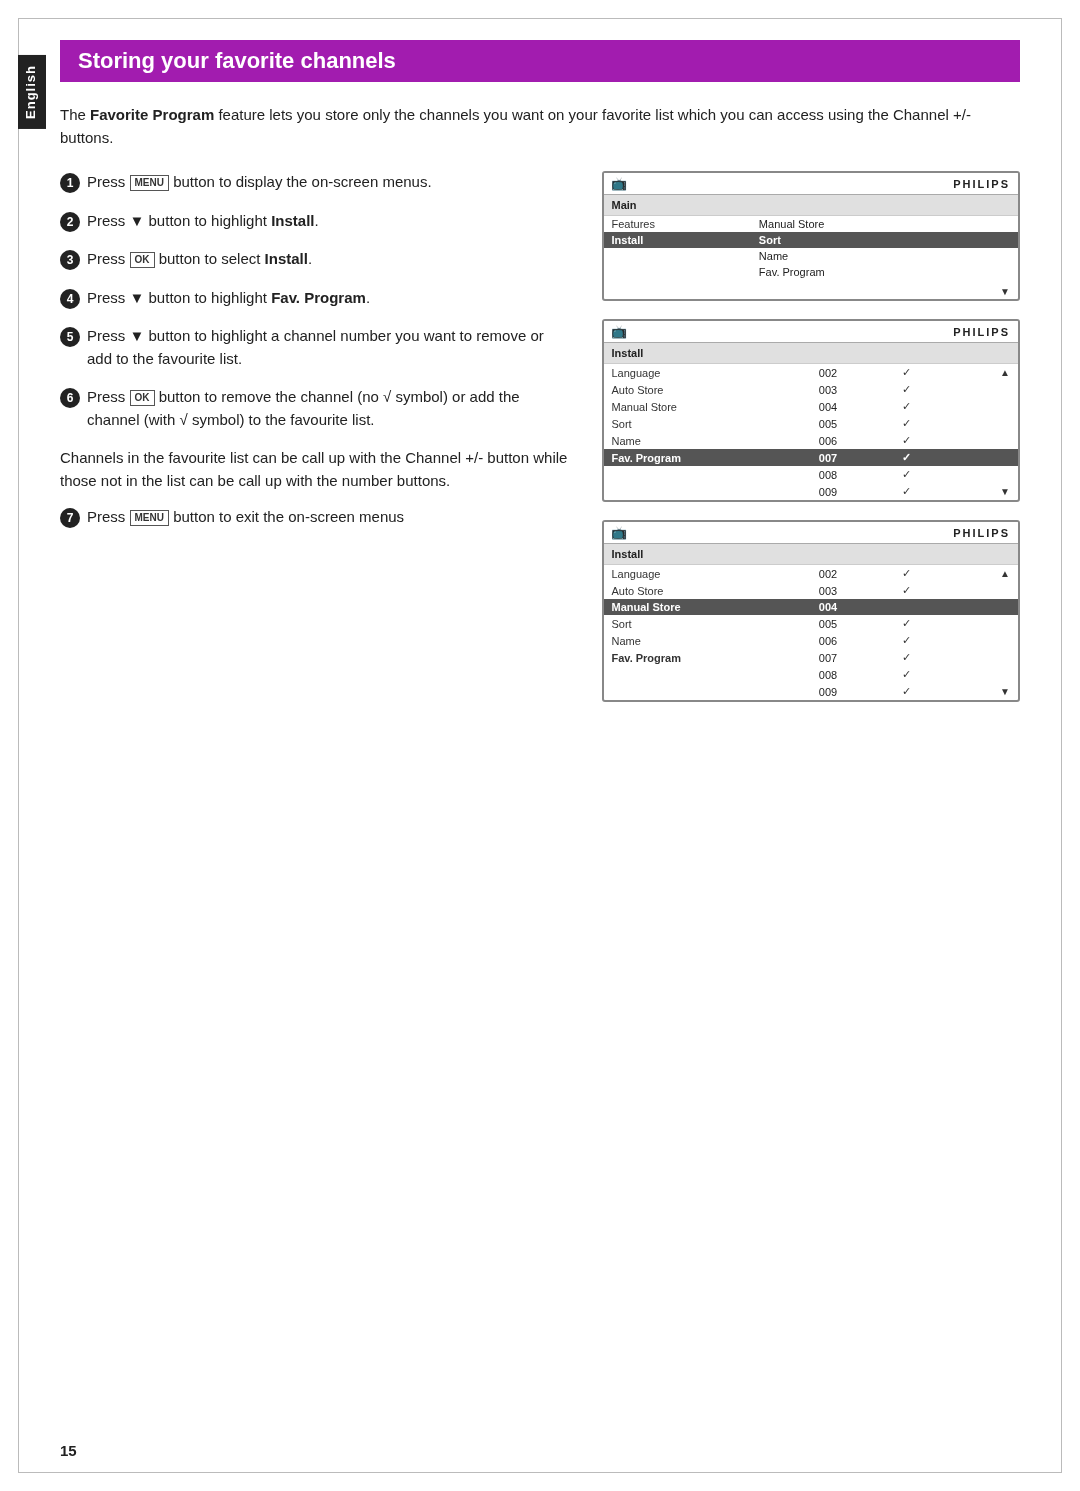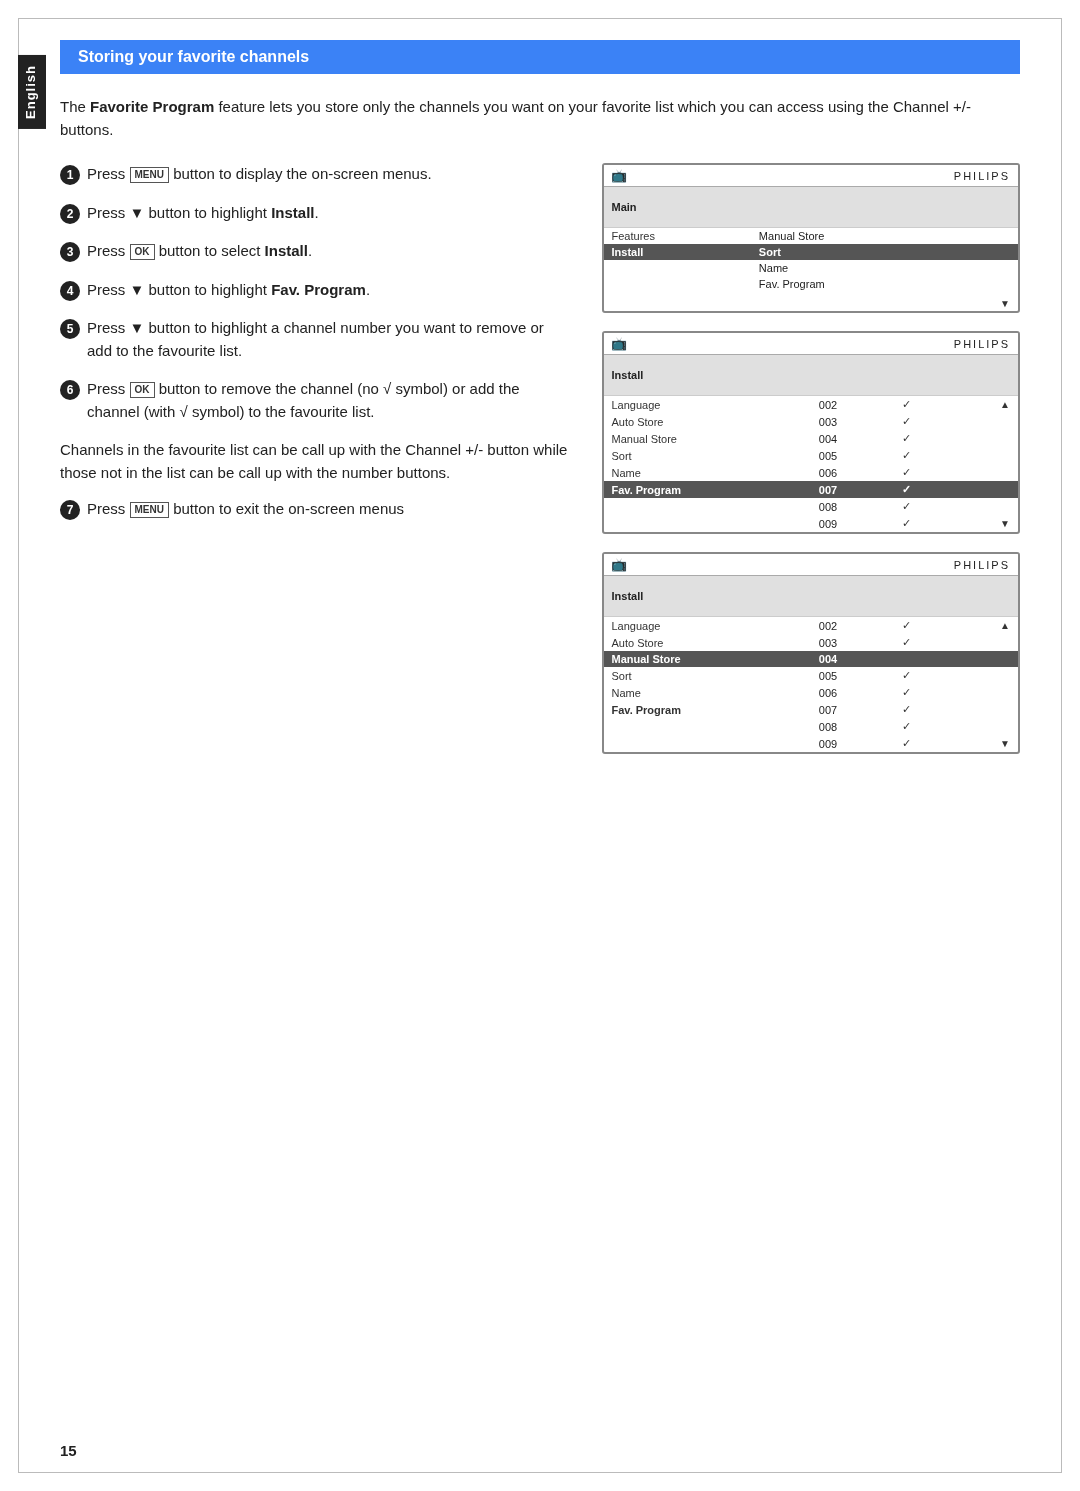--- a/index.html
+++ b/index.html
@@ -41,23 +41,23 @@
     
     .content {
       margin-left: 60px;
       margin-right: 60px;
       margin-top: 40px;
       padding-bottom: 60px;
     }
 
     
     .title-bar {
-      background: #3b82f6;
+      background: #a21caf;
       color: #fff;
-      font-size: 16px;
+      font-size: 22px;
       font-weight: bold;
       padding: 8px 18px;
       margin-bottom: 22px;
     }
 
     
     .intro-text {
       font-size: 15px;
       line-height: 1.5;
       margin-bottom: 22px;
@@ -144,34 +144,34 @@
     .tv-header {
       background: #fff;
       border-bottom: 1px solid #aaa;
       padding: 3px 8px 3px 8px;
       display: flex;
       justify-content: space-between;
       align-items: center;
     }
 
     .tv-header .brand {
-      font-weight: normal;
+      font-weight: bold;
       font-size: 11px;
       letter-spacing: 2px;
       color: #222;
     }
 
     .tv-header .tv-icon {
       font-size: 13px;
       color: #444;
     }
 
     .tv-title-row {
       background: #e0e0e0;
-      padding: 14px 8px;
+      padding: 4px 8px;
       font-weight: bold;
       font-size: 11px;
       border-bottom: 1px solid #ccc;
     }
 
     .tv-table {
       width: 100%;
       border-collapse: collapse;
     }
 

